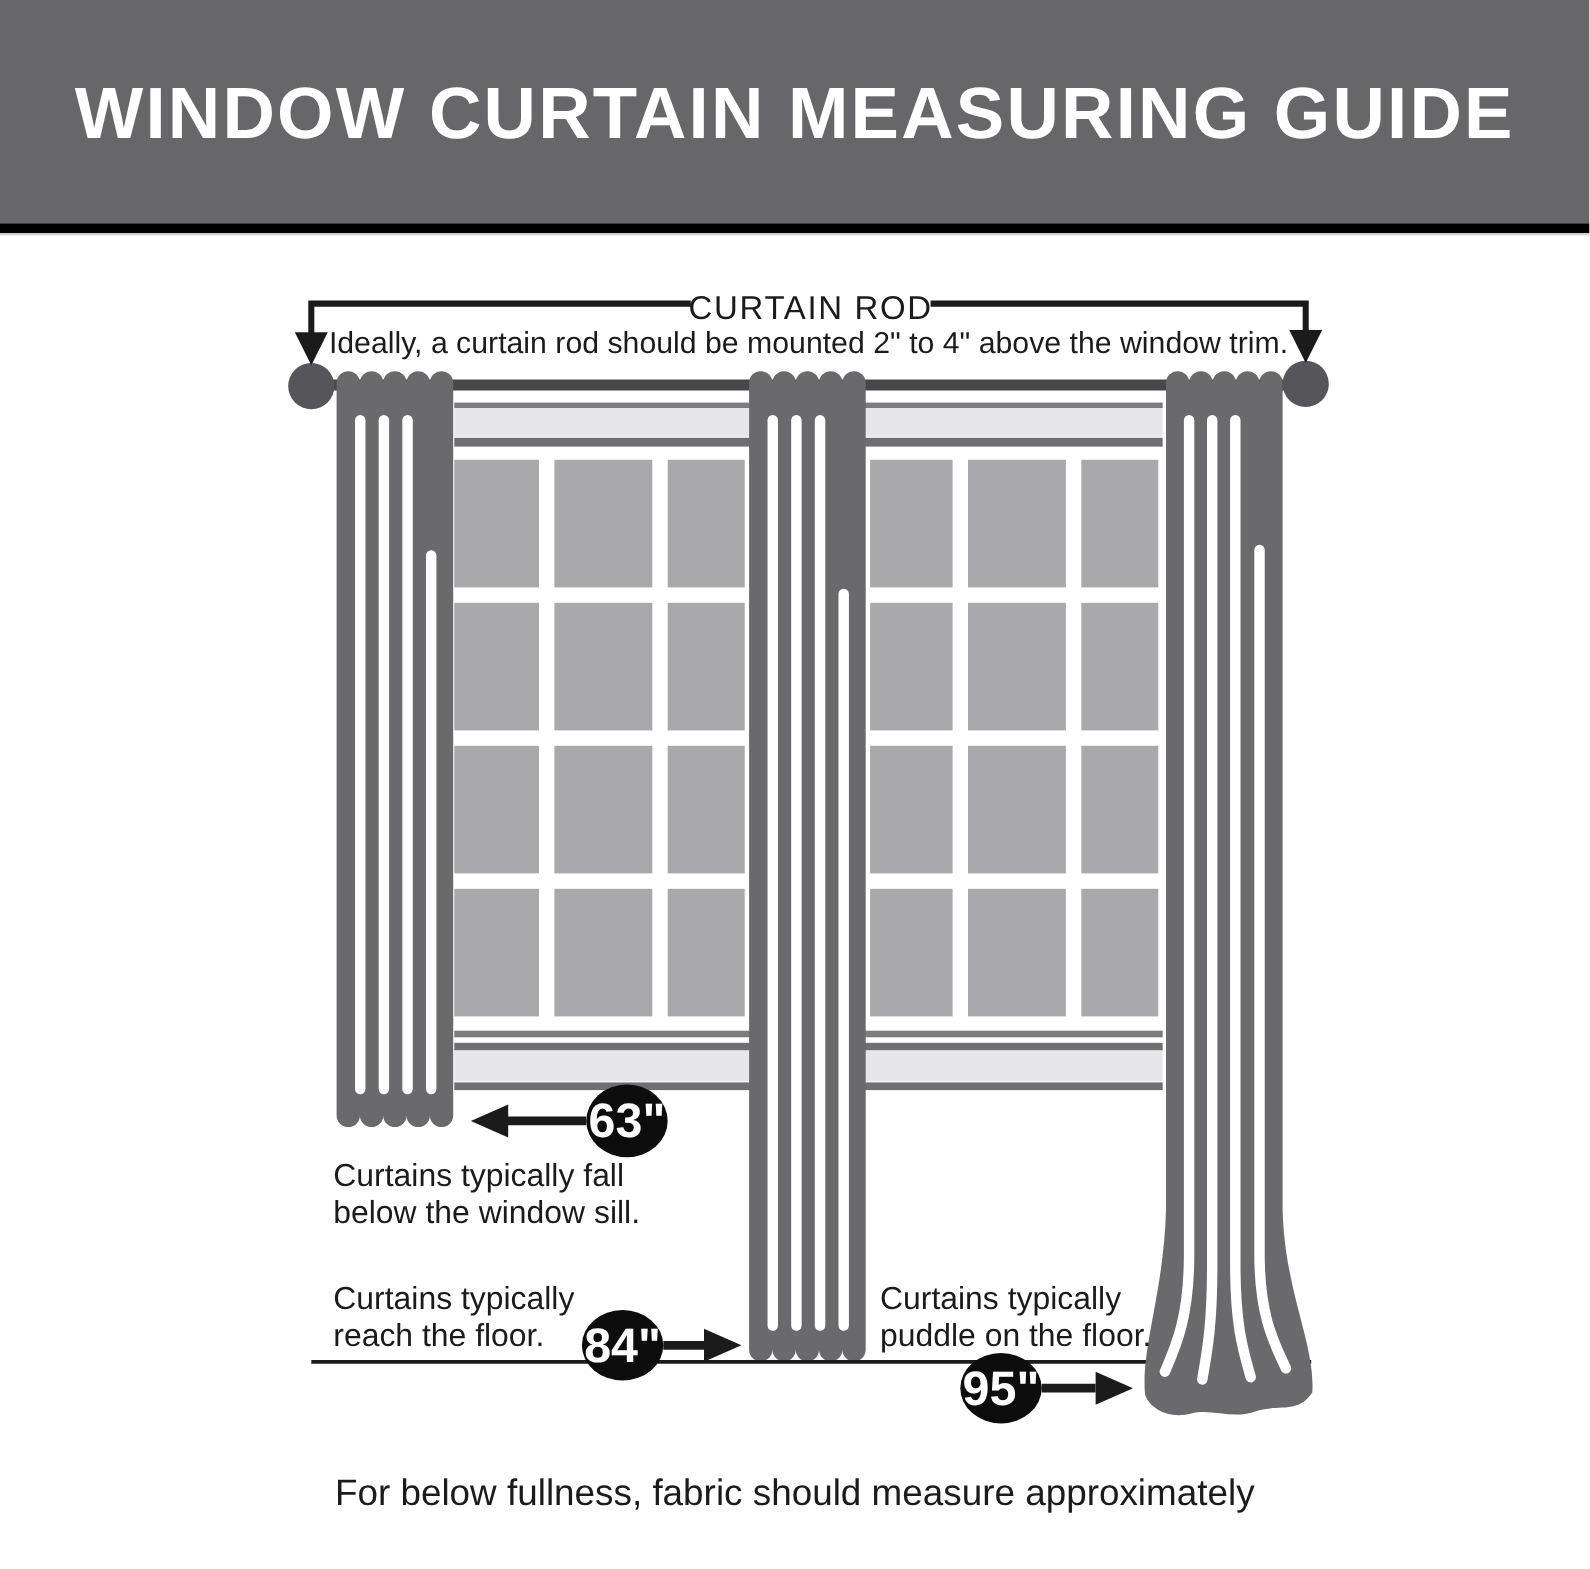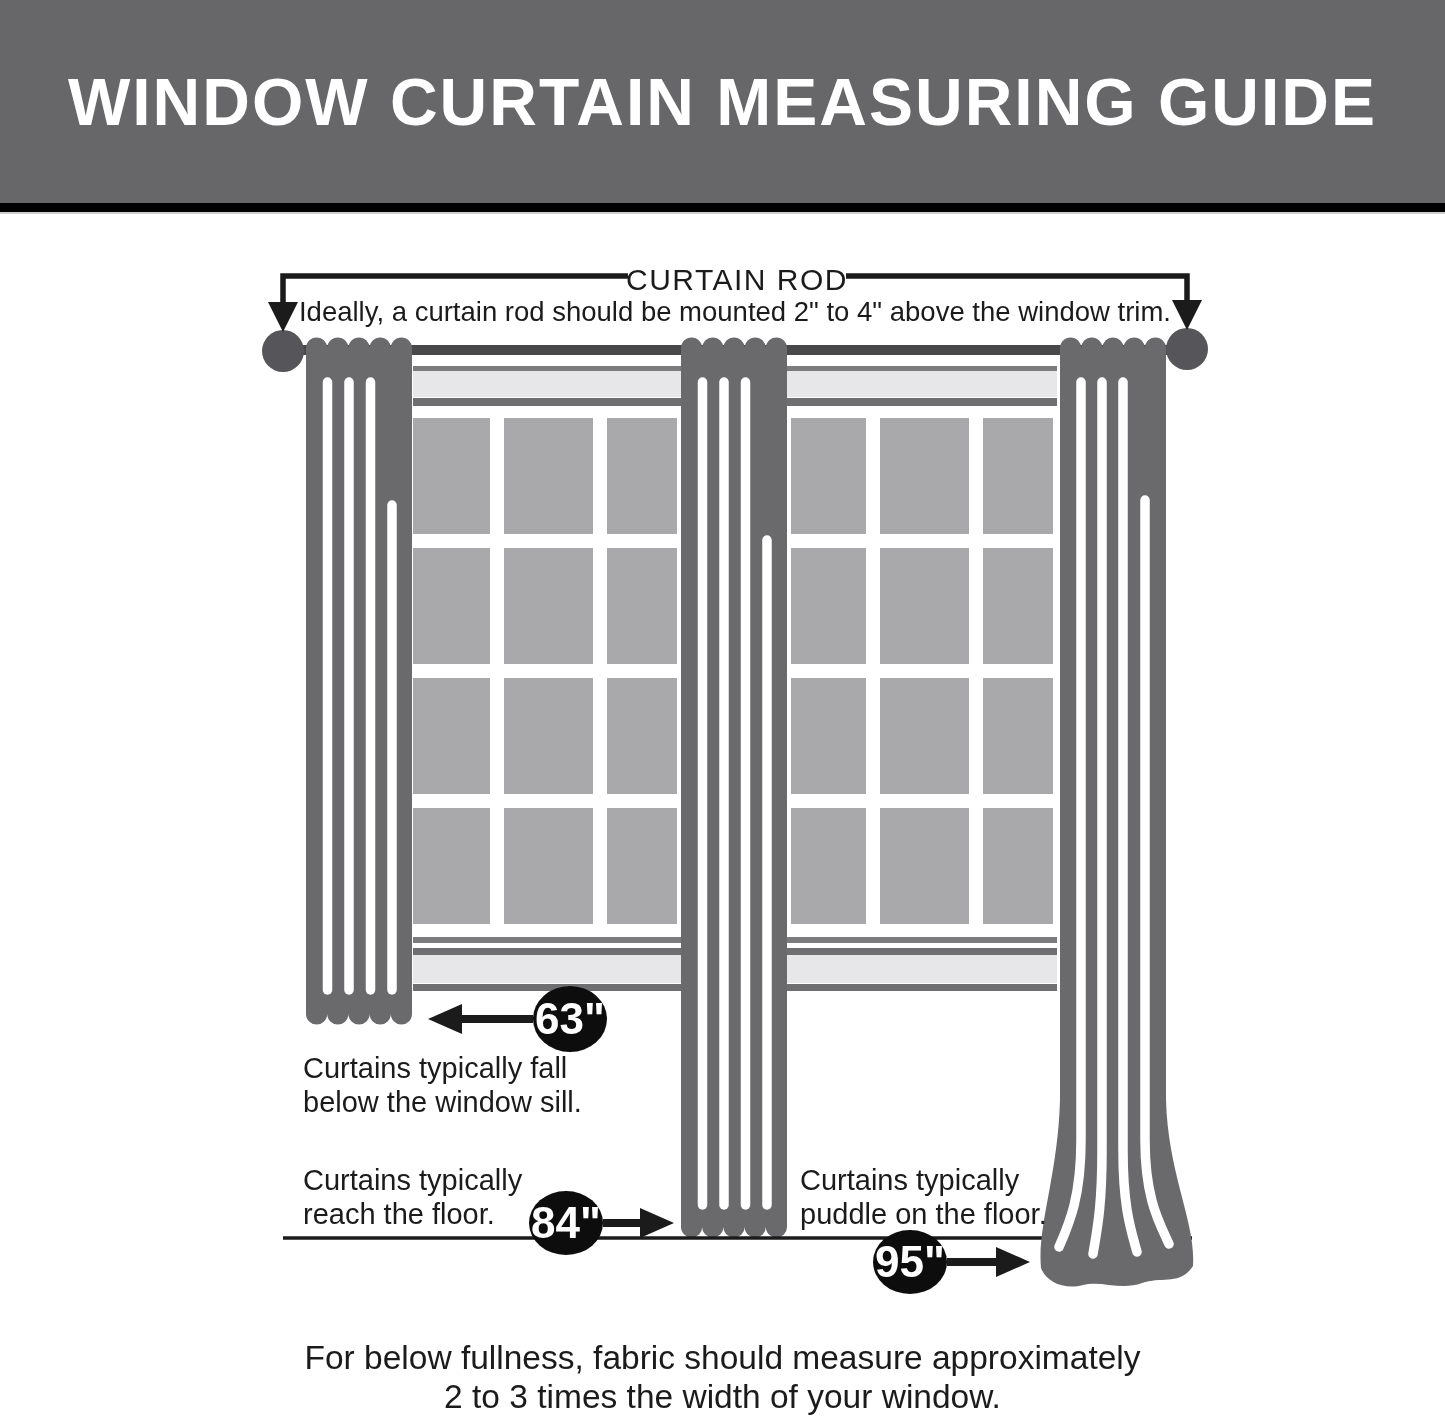--- a/index.html
+++ b/index.html
@@ -175,16 +175,15 @@
       <path class="arrowhead" d="M1030 1262 L996 1247 L996 1277 Z"></path>
       <ellipse class="badge" cx="910" cy="1262" rx="37" ry="32"></ellipse>
       <text class="badge-t" x="910" y="1277">95"</text>
       <text class="lbl" x="800" y="1190">Curtains typically</text>
       <text class="lbl" x="800" y="1224">puddle on the floor.</text>
     </g>
   </svg>
 
   <div class="footer">
     <div>For below fullness, fabric should measure approximately</div>
-    <div>2 to 3 times the width of your window.</div>
   </div>
 
 </div>
 
 </body></html>

